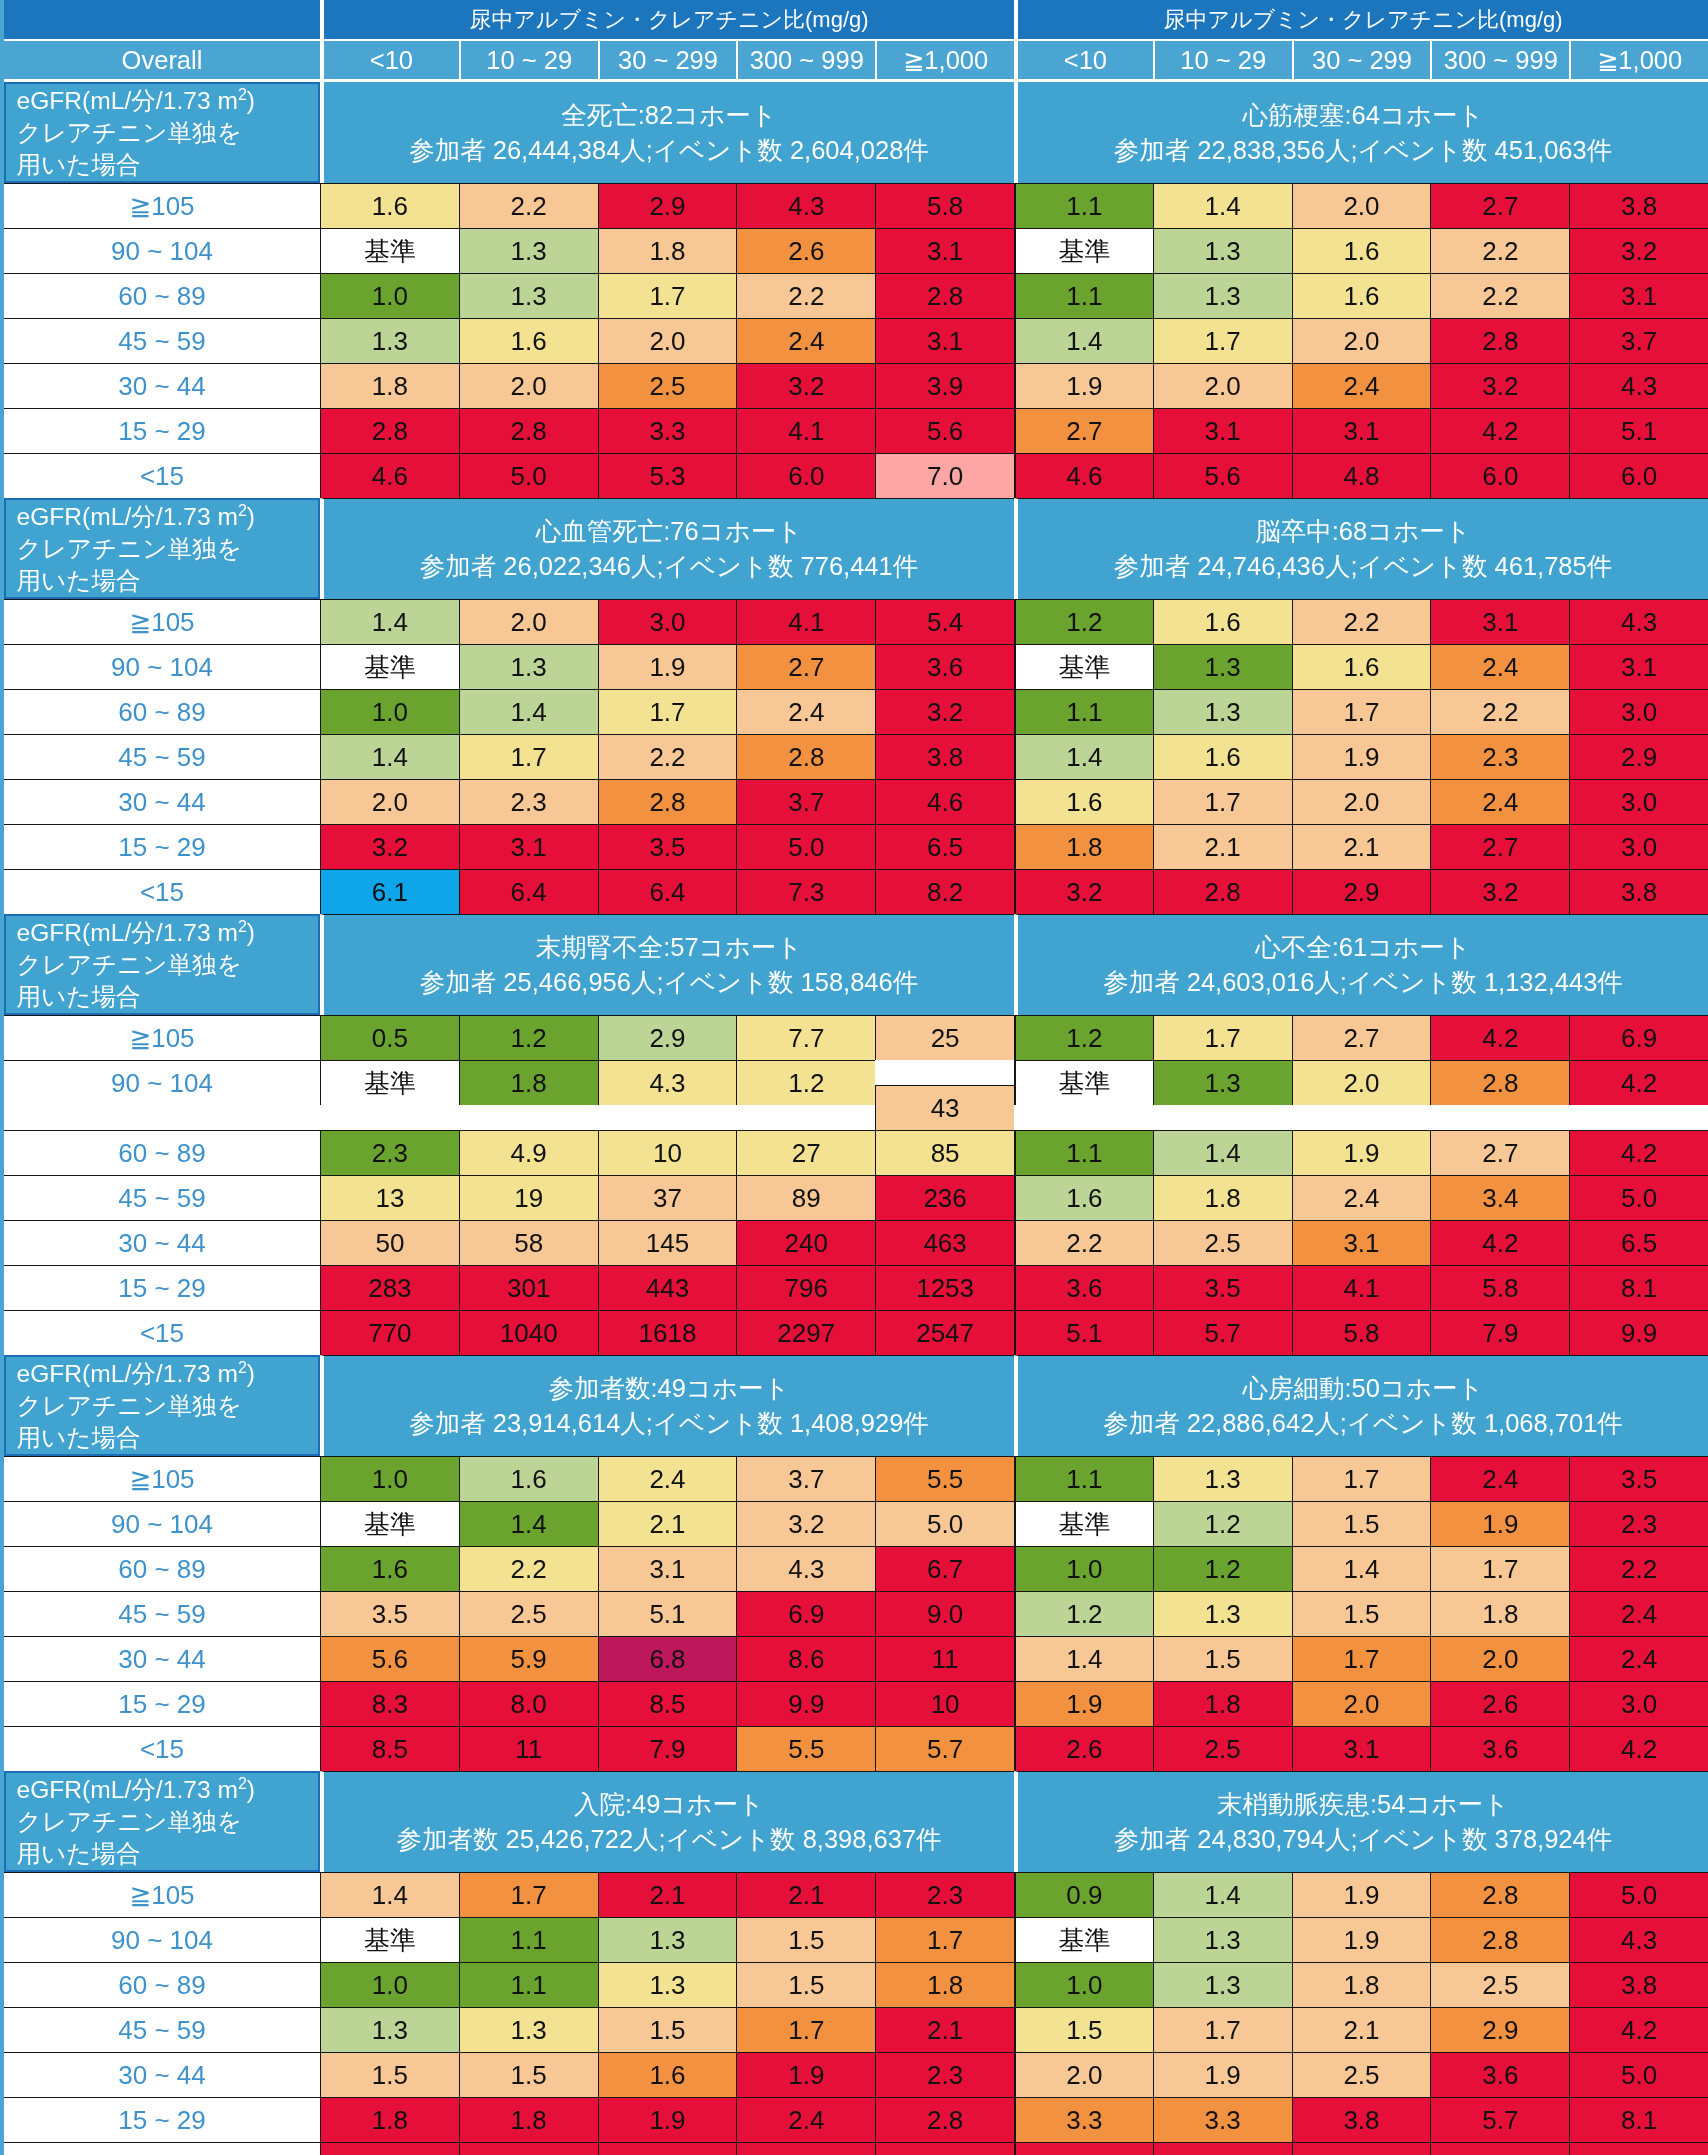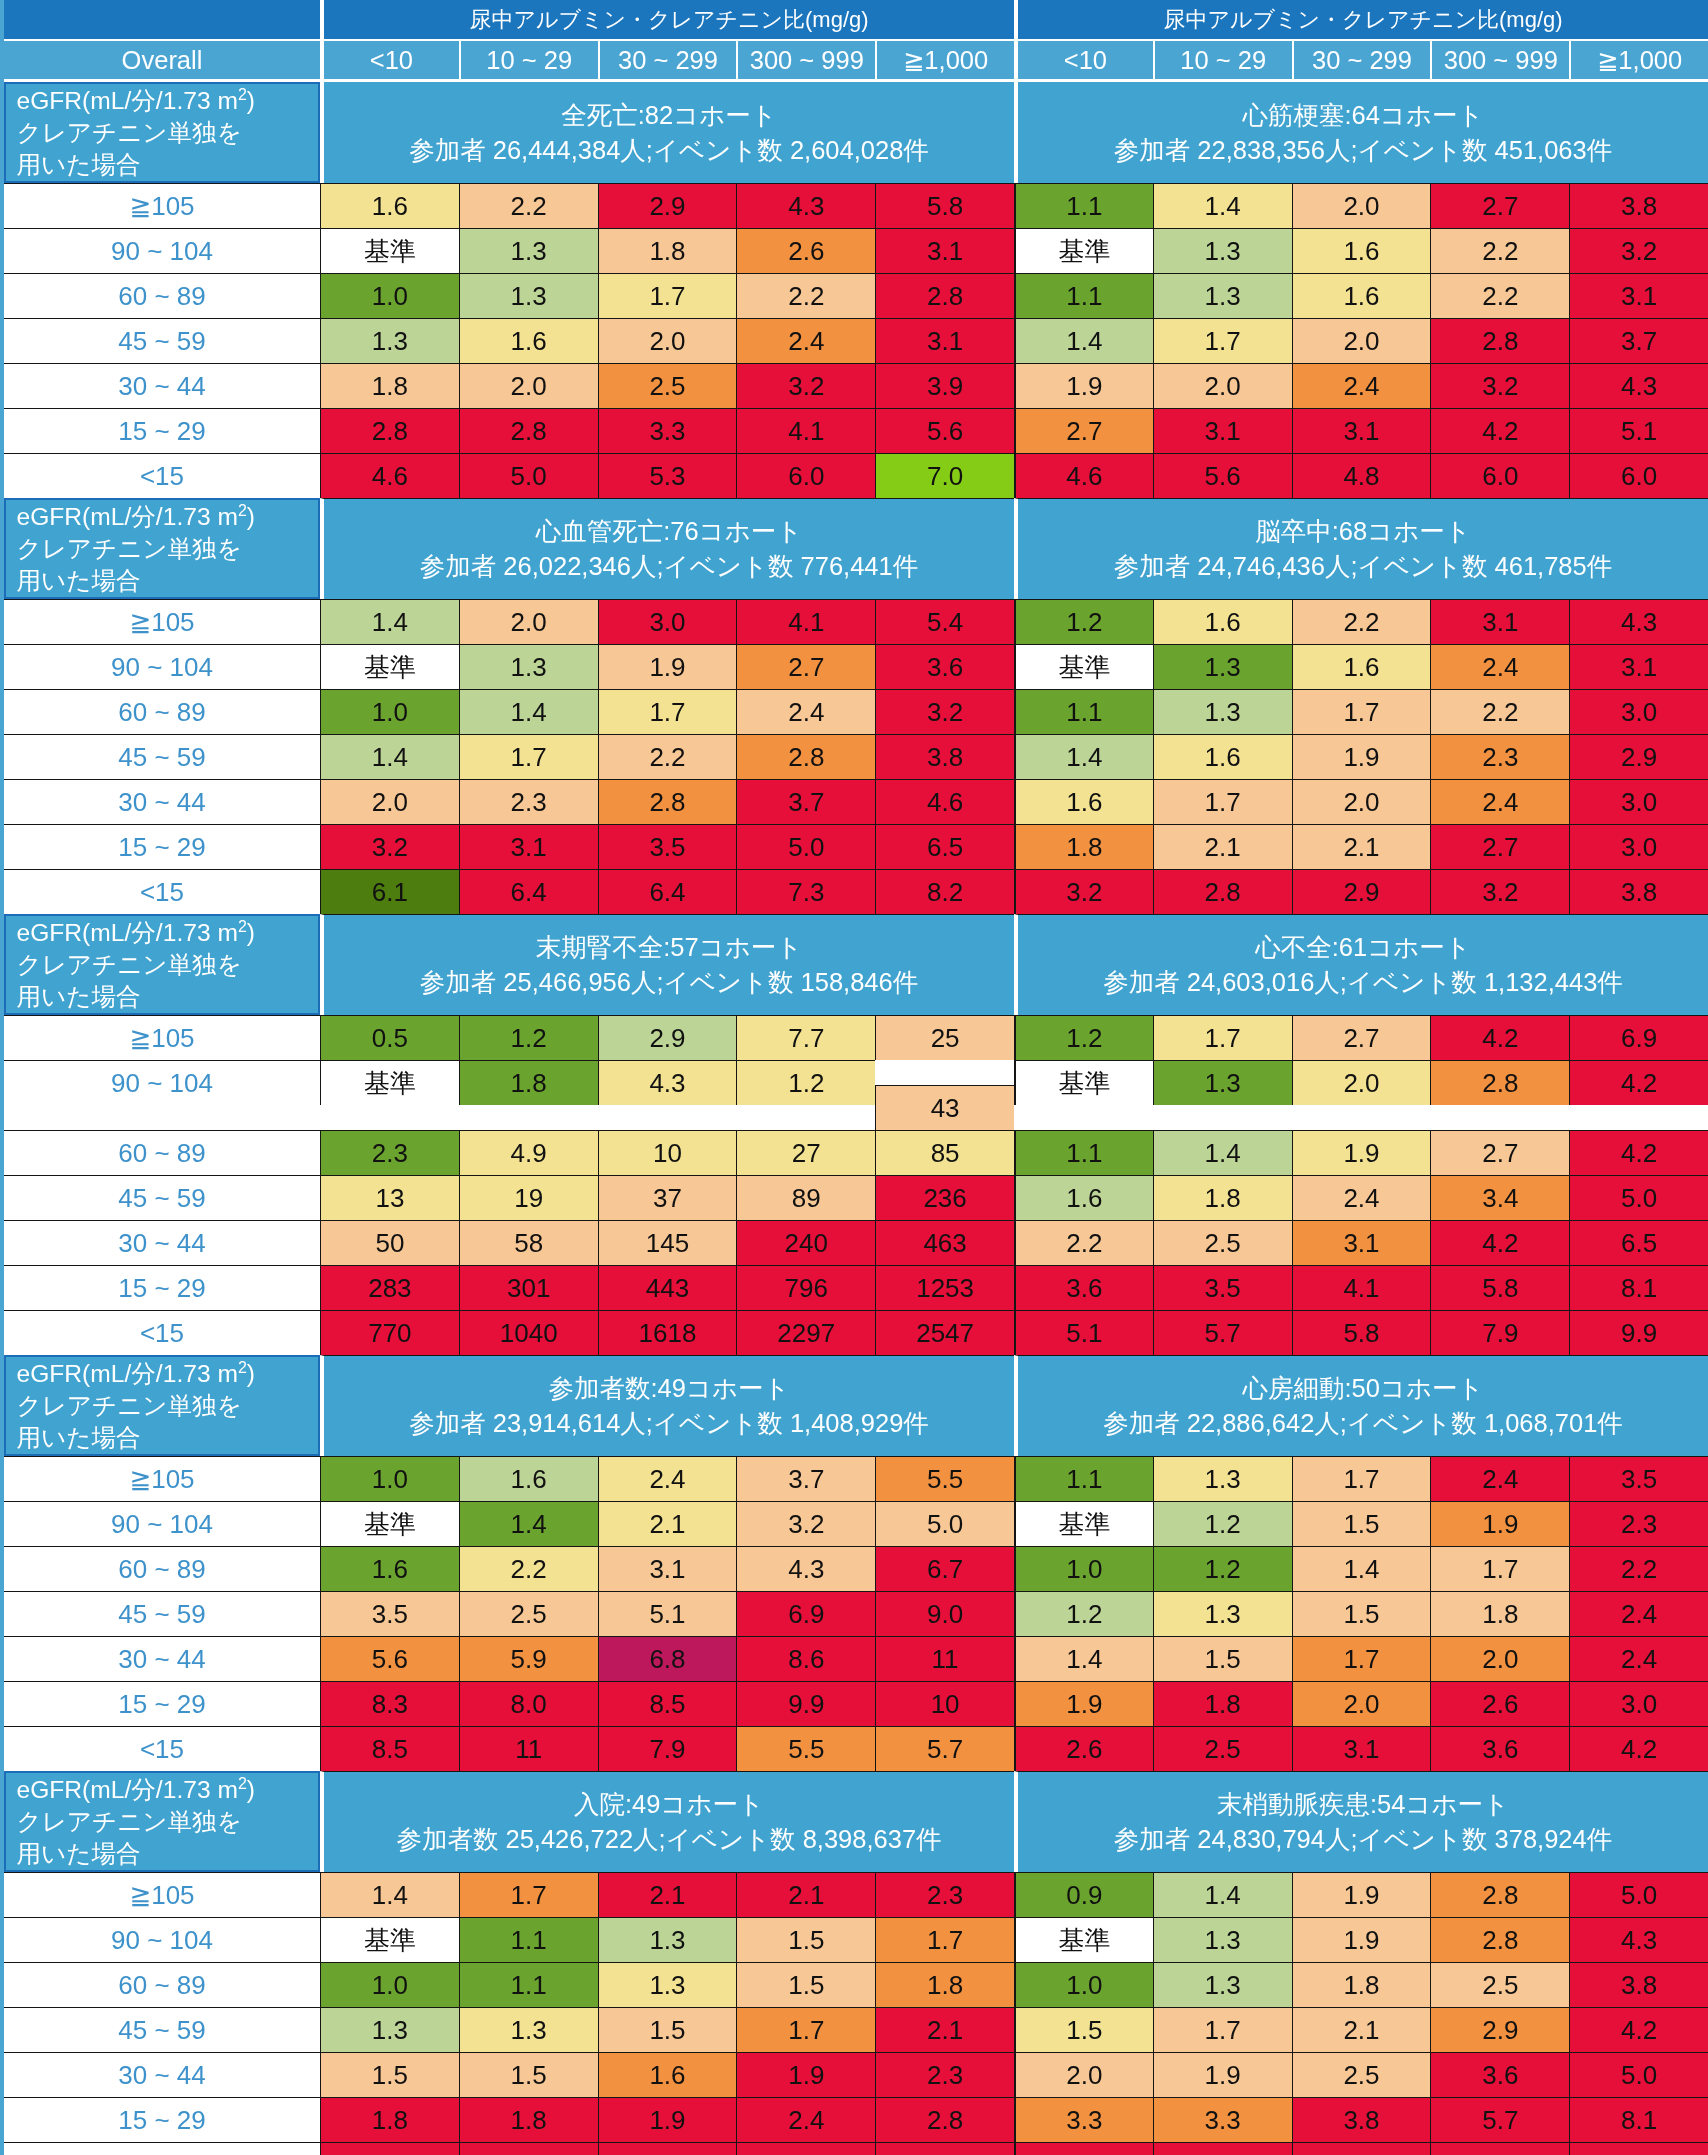--- a/index.html
+++ b/index.html
@@ -131,21 +131,21 @@
     <div class="cell tsplit" style="background: rgb(242, 145, 64);">2.7</div>
     <div class="cell" style="background: rgb(229, 15, 57);">3.1</div>
     <div class="cell" style="background: rgb(229, 15, 57);">3.1</div>
     <div class="cell" style="background: rgb(229, 15, 57);">4.2</div>
     <div class="cell" style="background: rgb(229, 15, 57);">5.1</div>
     <div class="rowlabel">&lt;15</div>
     <div class="cell" style="background: rgb(229, 15, 57);">4.6</div>
     <div class="cell" style="background: rgb(229, 15, 57);">5.0</div>
     <div class="cell" style="background: rgb(229, 15, 57);">5.3</div>
     <div class="cell" style="background: rgb(229, 15, 57);">6.0</div>
-    <div class="cell" style="background: #84cc16;">7.0</div>
+    <div class="cell" style="background: #fca5a5;">7.0</div>
     <div class="cell tsplit" style="background: rgb(229, 15, 57);">4.6</div>
     <div class="cell" style="background: rgb(229, 15, 57);">5.6</div>
     <div class="cell" style="background: rgb(229, 15, 57);">4.8</div>
     <div class="cell" style="background: rgb(229, 15, 57);">6.0</div>
     <div class="cell" style="background: rgb(229, 15, 57);">6.0</div>
     <div class="bandlabel">
       <div><span>eGFR(mL/分/1.73 m</span><sup>2</sup><span>)</span></div>
       <div>クレアチニン単独を</div>
       <div>用いた場合</div>
     </div>
@@ -217,21 +217,21 @@
     <div class="cell" style="background: rgb(229, 15, 57);">3.1</div>
     <div class="cell" style="background: rgb(229, 15, 57);">3.5</div>
     <div class="cell" style="background: rgb(229, 15, 57);">5.0</div>
     <div class="cell" style="background: rgb(229, 15, 57);">6.5</div>
     <div class="cell tsplit" style="background: rgb(242, 145, 64);">1.8</div>
     <div class="cell" style="background: rgb(247, 199, 149);">2.1</div>
     <div class="cell" style="background: rgb(247, 199, 149);">2.1</div>
     <div class="cell" style="background: rgb(229, 15, 57);">2.7</div>
     <div class="cell" style="background: rgb(229, 15, 57);">3.0</div>
     <div class="rowlabel">&lt;15</div>
-    <div class="cell" style="background: #4d7c0f;">6.1</div>
+    <div class="cell" style="background: #0ea5e9;">6.1</div>
     <div class="cell" style="background: rgb(229, 15, 57);">6.4</div>
     <div class="cell" style="background: rgb(229, 15, 57);">6.4</div>
     <div class="cell" style="background: rgb(229, 15, 57);">7.3</div>
     <div class="cell" style="background: rgb(229, 15, 57);">8.2</div>
     <div class="cell tsplit" style="background: rgb(229, 15, 57);">3.2</div>
     <div class="cell" style="background: rgb(229, 15, 57);">2.8</div>
     <div class="cell" style="background: rgb(229, 15, 57);">2.9</div>
     <div class="cell" style="background: rgb(229, 15, 57);">3.2</div>
     <div class="cell" style="background: rgb(229, 15, 57);">3.8</div>
     <div class="bandlabel">

